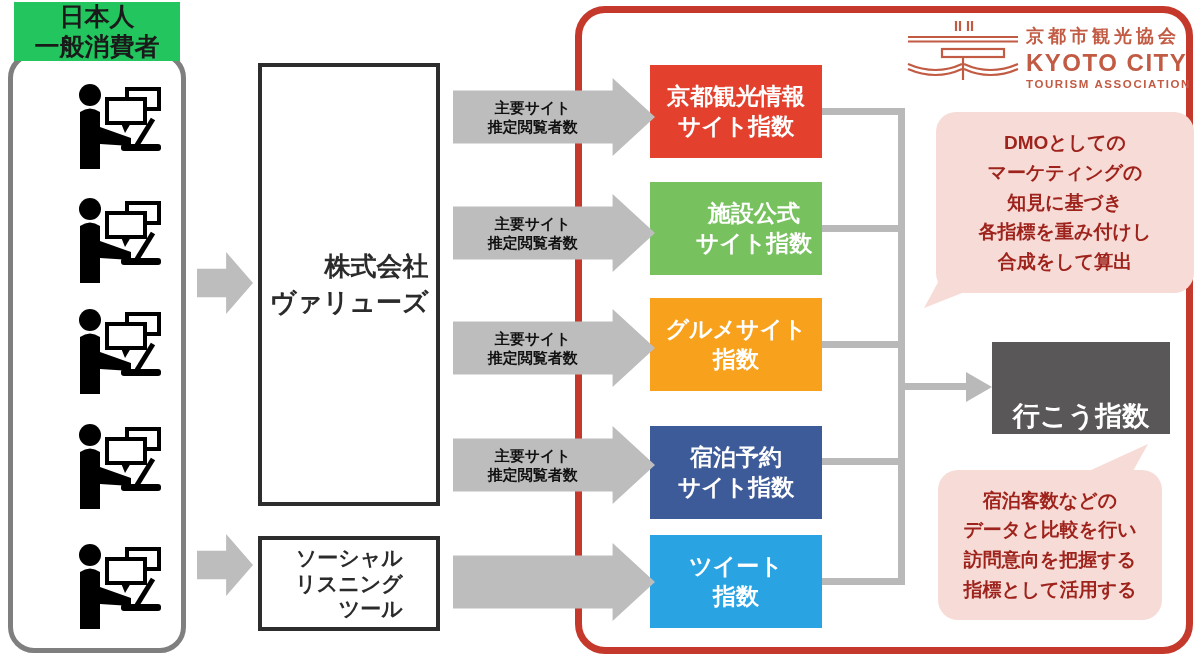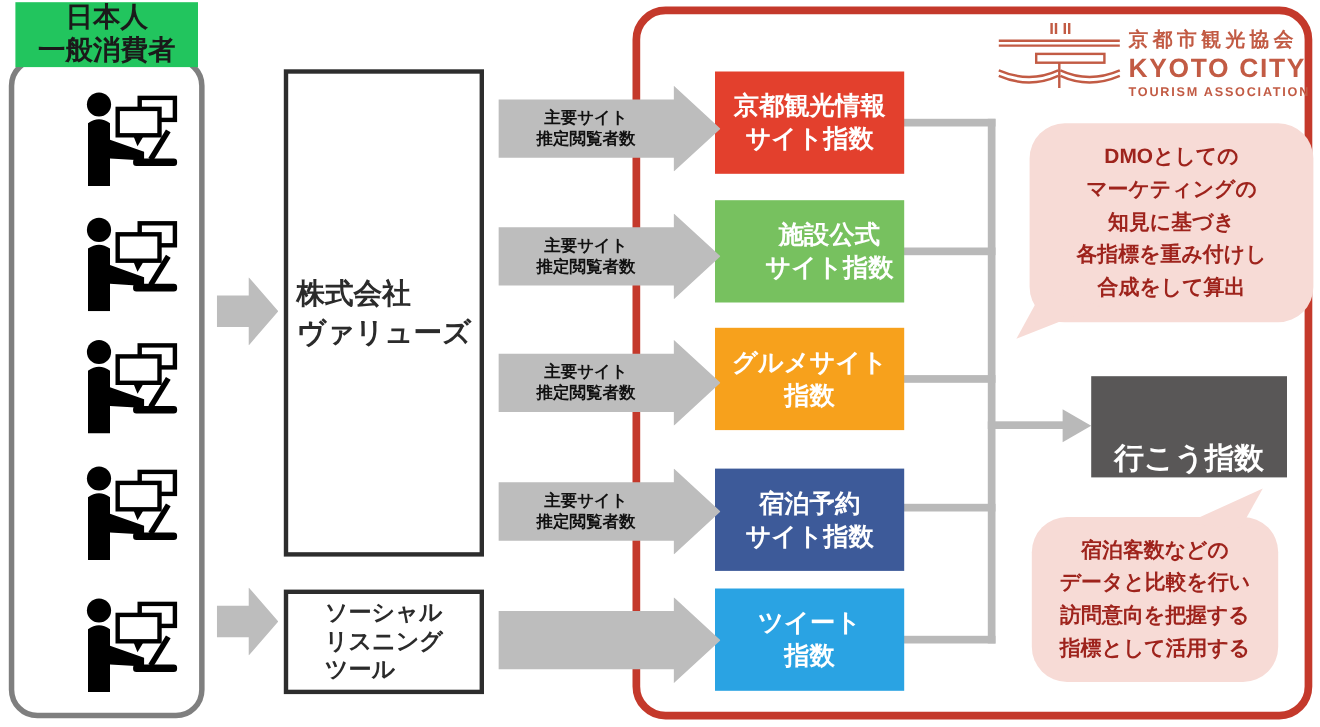--- a/index.html
+++ b/index.html
@@ -16,21 +16,21 @@
     z-index:3; padding:0 4px; }
   .person-icon { position:absolute; width:106px; height:86px; left:62px; z-index:3; }
 
   
   .block-arrow { position:absolute; width:56px; height:62px; background:#bdbdbd; z-index:2;
     clip-path:polygon(0% 27%, 52% 27%, 52% 0%, 100% 50%, 52% 100%, 52% 73%, 0% 73%); }
 
   
   .source-box { position:absolute; left:258px; width:182px; border:4px solid #2d2d2d;
     background:#fff; display:flex; align-items:center; justify-content:center;
-    text-align:left; font-weight:bold; color:#2b2b2b; z-index:2; }
+    text-align:right; font-weight:bold; color:#2b2b2b; z-index:2; }
   .values-box { top:63px; height:443px; font-size:26px; line-height:1.35; }
   .social-box { top:536px; height:95px; font-size:21px; line-height:1.22; }
 
   
   .red-frame { position:absolute; left:575px; top:6px; width:618px; height:648px;
     border:7px solid #c4392b; border-radius:30px; background:#fff; z-index:1; }
 
   
   .label-arrow { position:absolute; left:453px; width:202px; height:78px; z-index:4; }
   .label-arrow .shape { position:absolute; inset:0; background:#bdbdbd;
@@ -57,21 +57,21 @@
 
   
   .logo { position:absolute; left:906px; top:18px; width:284px; height:78px; z-index:3; }
   .logo-mark { position:absolute; left:0; top:2px; width:114px; height:72px; }
   .logo-text { position:absolute; left:120px; top:6px; width:164px; color:#c25b44; }
   .logo-jp { font-size:18px; font-weight:bold; letter-spacing:4px; white-space:nowrap; }
   .logo-en1 { font-size:24px; font-weight:bold; letter-spacing:1.5px; white-space:nowrap; margin-top:1px; }
   .logo-en2 { font-size:11.5px; font-weight:bold; letter-spacing:1.6px; white-space:nowrap; margin-top:1px; }
 
   
-  .bubble { position:absolute; background:#f7dbd6; border-radius:32px; display:flex;
+  .bubble { position:absolute; background:#f7dbd6; border-radius:20px; display:flex;
     align-items:center; justify-content:center; text-align:center; z-index:2;
     color:#9e231c; font-size:19px; font-weight:bold; line-height:1.56; }
   .bubble-1 { left:936px; top:112px; width:258px; height:181px; }
   .bubble-2 { left:938px; top:470px; width:224px; height:150px; }
   .bubble-tail { position:absolute; z-index:2; }
 </style>
 </head>
 <body>
 
 <div class="page">

